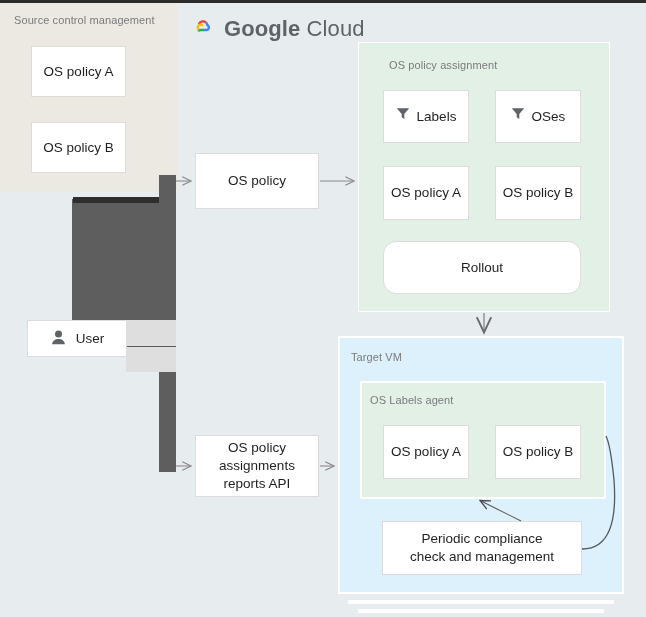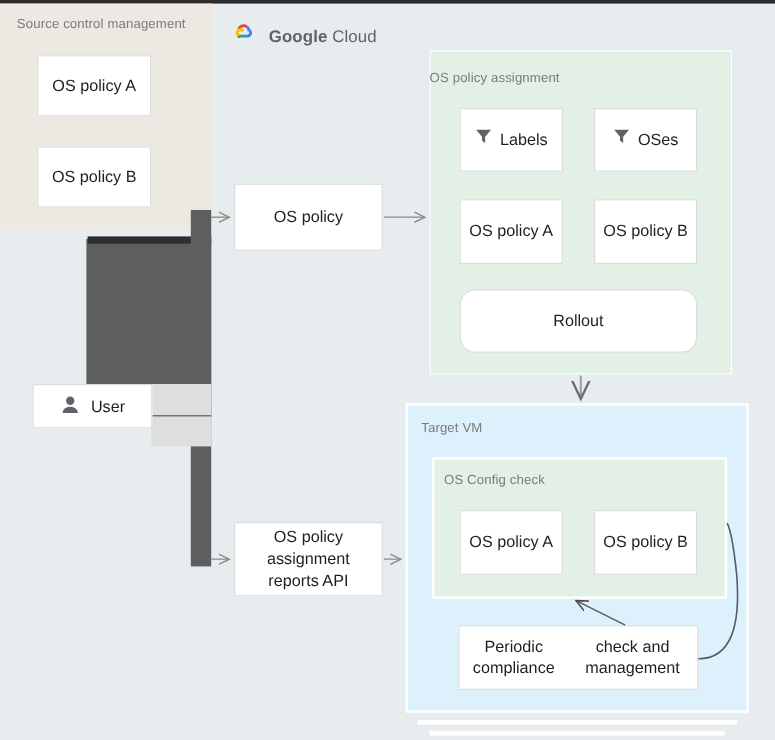--- a/index.html
+++ b/index.html
@@ -120,21 +120,21 @@
     justify-content: center;
   }
   
   .gc-logo {
     position: absolute;
     display: flex;
     align-items: center;
     gap: 9px;
   }
   .gc-text {
-    font-size: 14px;
+    font-size: 22px;
     color: #5f6368;
     letter-spacing: 0.1px;
     white-space: nowrap;
   }
   .gc-text b { font-weight: bold; color: #5f6368; }
   svg { overflow: visible; }
   .arrows {
     position: absolute;
     left: 0; top: 0;
     width: 646px; height: 617px;
@@ -187,26 +187,26 @@
     </span>
     <span>User</span>
   </div>
 
   <div class="card" style="left:195px; top:153px; width:124px; height:56px; flex-direction:column;">
     <span>OS policy</span>
   </div>
 
   <div class="card" style="left:195px; top:435px; width:124px; height:62px; flex-direction:column;">
     <span>OS policy</span>
-    <span>assignment</span>
+    <span>assignments</span>
     <span>reports API</span>
   </div>
 
   <div class="panel-green" style="left:358px; top:42px; width:252px; height:270px;"></div>
-  <div class="region-label" style="left:358px; top:59px;">OS policy assignment</div>
+  <div class="region-label" style="left:389px; top:59px;">OS policy assignment</div>
 
   <div class="card card-with-icon" style="left:495px; top:90px; width:86px; height:53px;">
     <span class="icon-funnel">
       <svg width="14" height="14" viewBox="0 0 14 14">
         <path d="M0.8 1.2h12.4L8.3 7.0v5.1L5.7 10.3V7.0z" fill="#5f6368"></path>
       </svg>
     </span>
     <span>OSes</span>
   </div>
 
@@ -228,31 +228,31 @@
   </div>
 
   <div class="card" style="left:383px; top:241px; width:198px; height:53px;border-radius:13px;">
     <span>Rollout</span>
   </div>
 
   <div class="panel-blue" style="left:338px; top:336px; width:286px; height:258px;"></div>
   <div class="region-label" style="left:351px; top:351px;text-align:right;">Target VM</div>
 
   <div class="panel-green-inner" style="left:360px; top:381px; width:246px; height:118px;"></div>
-  <div class="region-label" style="left:370px; top:394px;">OS Config check</div>
+  <div class="region-label" style="left:370px; top:394px;">OS Labels agent</div>
 
   <div class="card" style="left:383px; top:425px; width:86px; height:54px;">
     <span>OS policy A</span>
   </div>
 
   <div class="card" style="left:495px; top:425px; width:86px; height:54px;">
     <span>OS policy B</span>
   </div>
 
-  <div class="card" style="left:382px; top:521px; width:200px; height:54px; flex-direction:row;">
+  <div class="card" style="left:382px; top:521px; width:200px; height:54px; flex-direction:column;">
     <span>Periodic compliance</span>
     <span>check and management</span>
   </div>
 
   <div class="sheet" style="left:348px; top:600px; width:266px;"></div>
   <div class="sheet" style="left:358px; top:609px; width:246px;"></div>
 
   <svg class="arrows">
     <defs>
       <marker id="ah" markerWidth="9" markerHeight="9" refX="7" refY="4.5" orient="auto">

